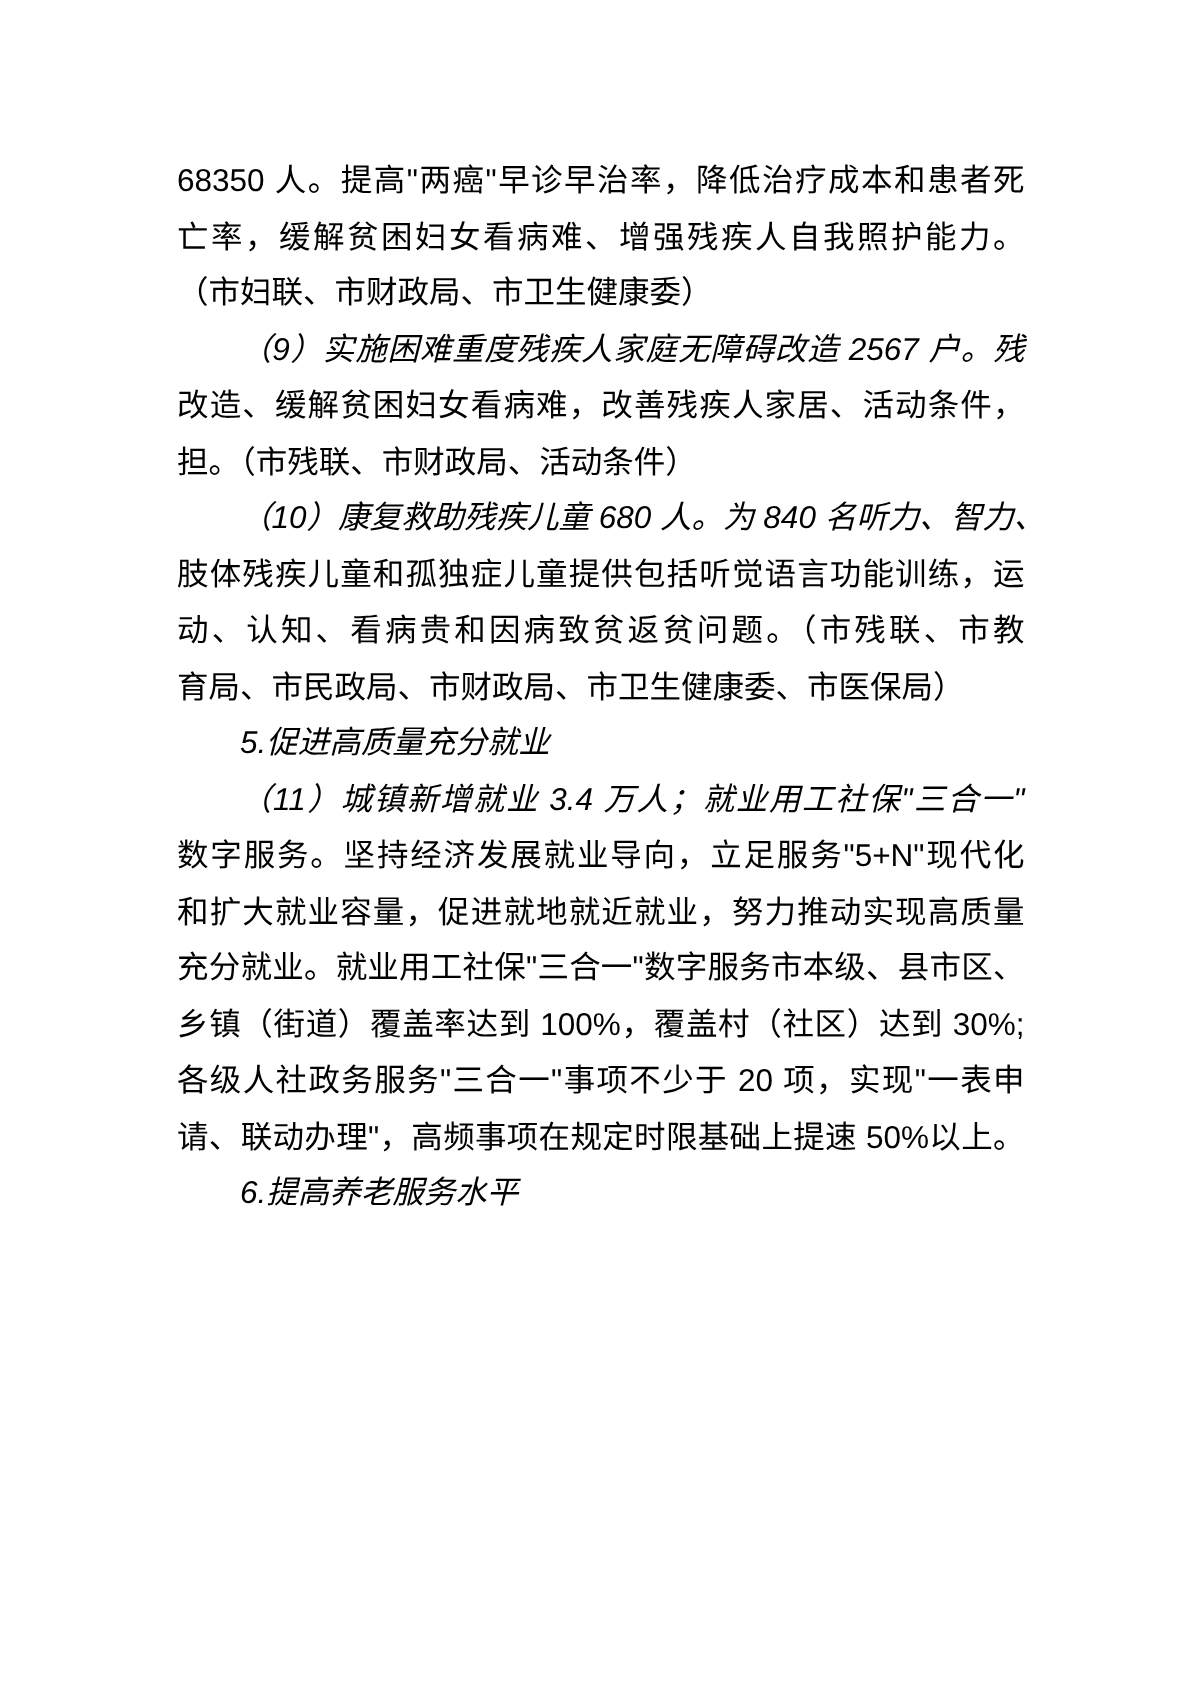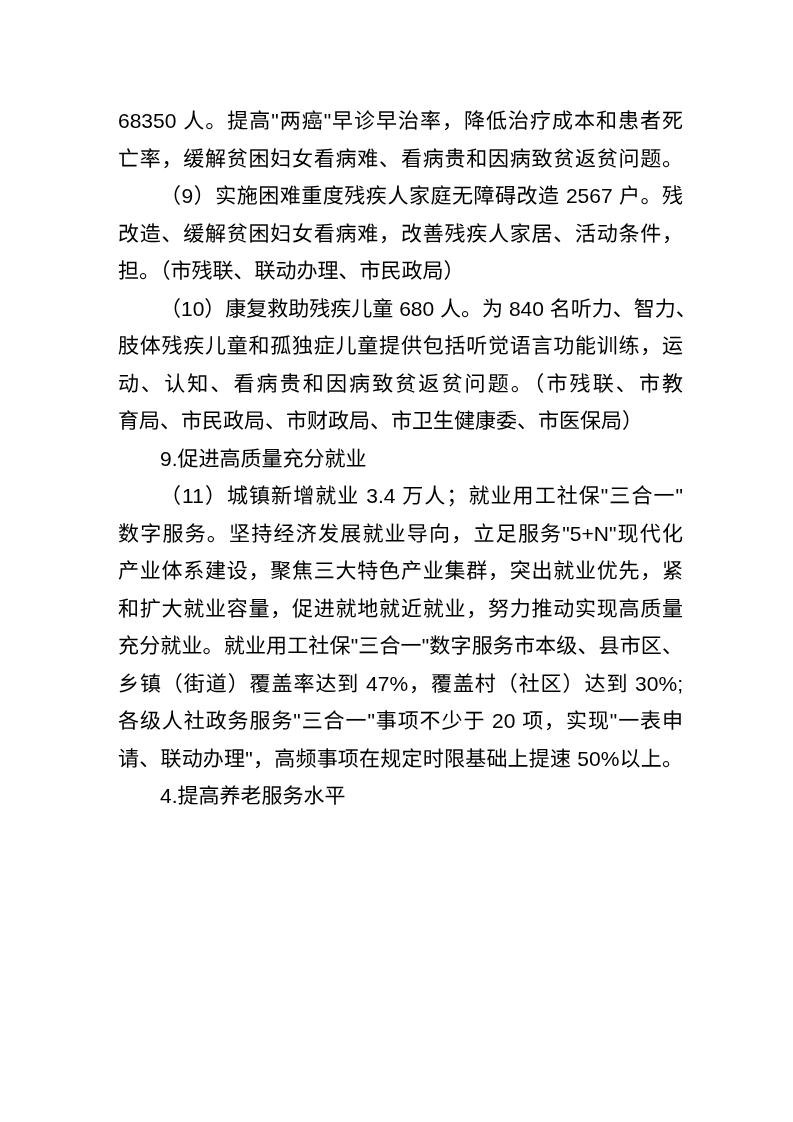--- a/index.html
+++ b/index.html
@@ -30,40 +30,41 @@
     white-space: nowrap;
     text-align: justify;
     text-align-last: justify;
   }
   .line.end {
     text-align: left;
     text-align-last: left;
   }
   .line.indent {
     text-indent: 2em;
+    font-style: italic;
   }
 </style>
 </head>
 <body style="background: rgb(255, 255, 255); color: rgb(0, 0, 0);">
 
 <div class="page">
   <div class="doc" id="doc-body">
       <div class="line">68350 人。提高"两癌"早诊早治率，降低治疗成本和患者死</div>
-      <div class="line">亡率，缓解贫困妇女看病难、看病贵和因病致贫返贫问题。</div>
+      <div class="line">亡率，缓解贫困妇女看病难、增强残疾人自我照护能力。</div>
+      <div class="line end">（市妇联、市财政局、市卫生健康委）</div>
       <div class="line indent">（9）实施困难重度残疾人家庭无障碍改造 2567 户。残</div>
       <div class="line">改造、缓解贫困妇女看病难，改善残疾人家居、活动条件，</div>
-      <div class="line end">担。（市残联、联动办理、市民政局）</div>
+      <div class="line end">担。（市残联、市财政局、活动条件）</div>
       <div class="line indent">（10）康复救助残疾儿童 680 人。为 840 名听力、智力、</div>
       <div class="line">肢体残疾儿童和孤独症儿童提供包括听觉语言功能训练，运</div>
       <div class="line">动、认知、看病贵和因病致贫返贫问题。（市残联、市教</div>
       <div class="line end">育局、市民政局、市财政局、市卫生健康委、市医保局）</div>
-      <div class="line indent end">9.促进高质量充分就业</div>
+      <div class="line indent end">5.促进高质量充分就业</div>
       <div class="line indent">（11）城镇新增就业 3.4 万人；就业用工社保"三合一"</div>
       <div class="line">数字服务。坚持经济发展就业导向，立足服务"5+N"现代化</div>
-      <div class="line">产业体系建设，聚焦三大特色产业集群，突出就业优先，紧</div>
       <div class="line">和扩大就业容量，促进就地就近就业，努力推动实现高质量</div>
       <div class="line">充分就业。就业用工社保"三合一"数字服务市本级、县市区、</div>
-      <div class="line">乡镇（街道）覆盖率达到 47%，覆盖村（社区）达到 30%;</div>
+      <div class="line">乡镇（街道）覆盖率达到 100%，覆盖村（社区）达到 30%;</div>
       <div class="line">各级人社政务服务"三合一"事项不少于 20 项，实现"一表申</div>
       <div class="line">请、联动办理"，高频事项在规定时限基础上提速 50%以上。</div>
-      <div class="line indent end">4.提高养老服务水平</div>
+      <div class="line indent end">6.提高养老服务水平</div>
     </div>
 </div>
 
 </body></html>

